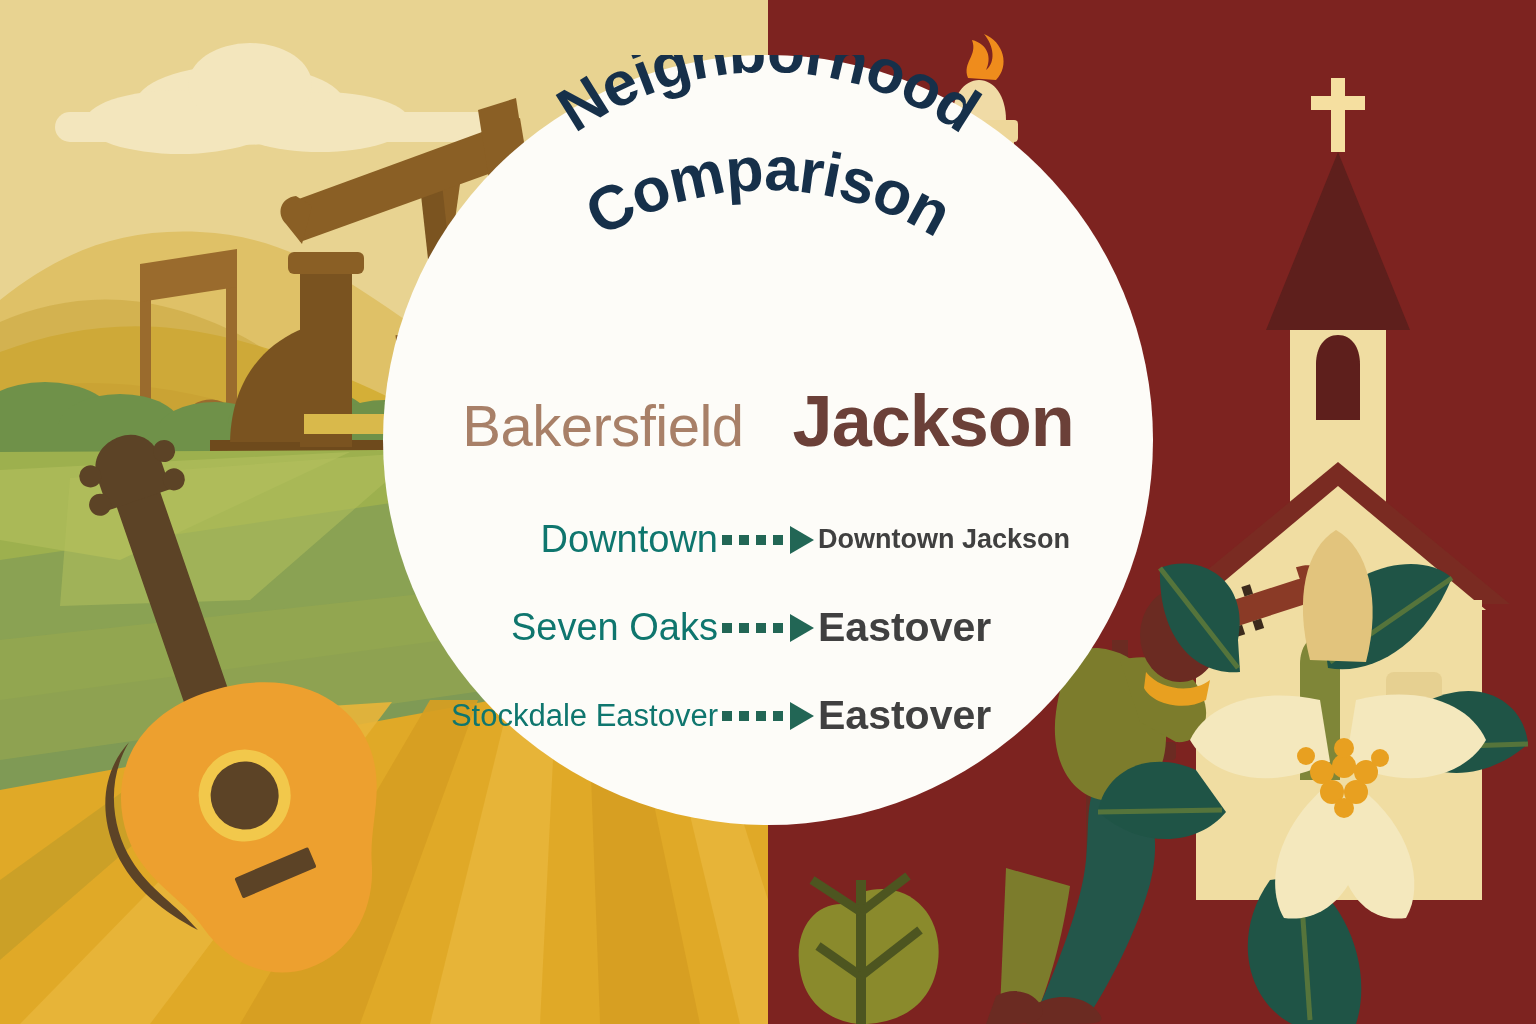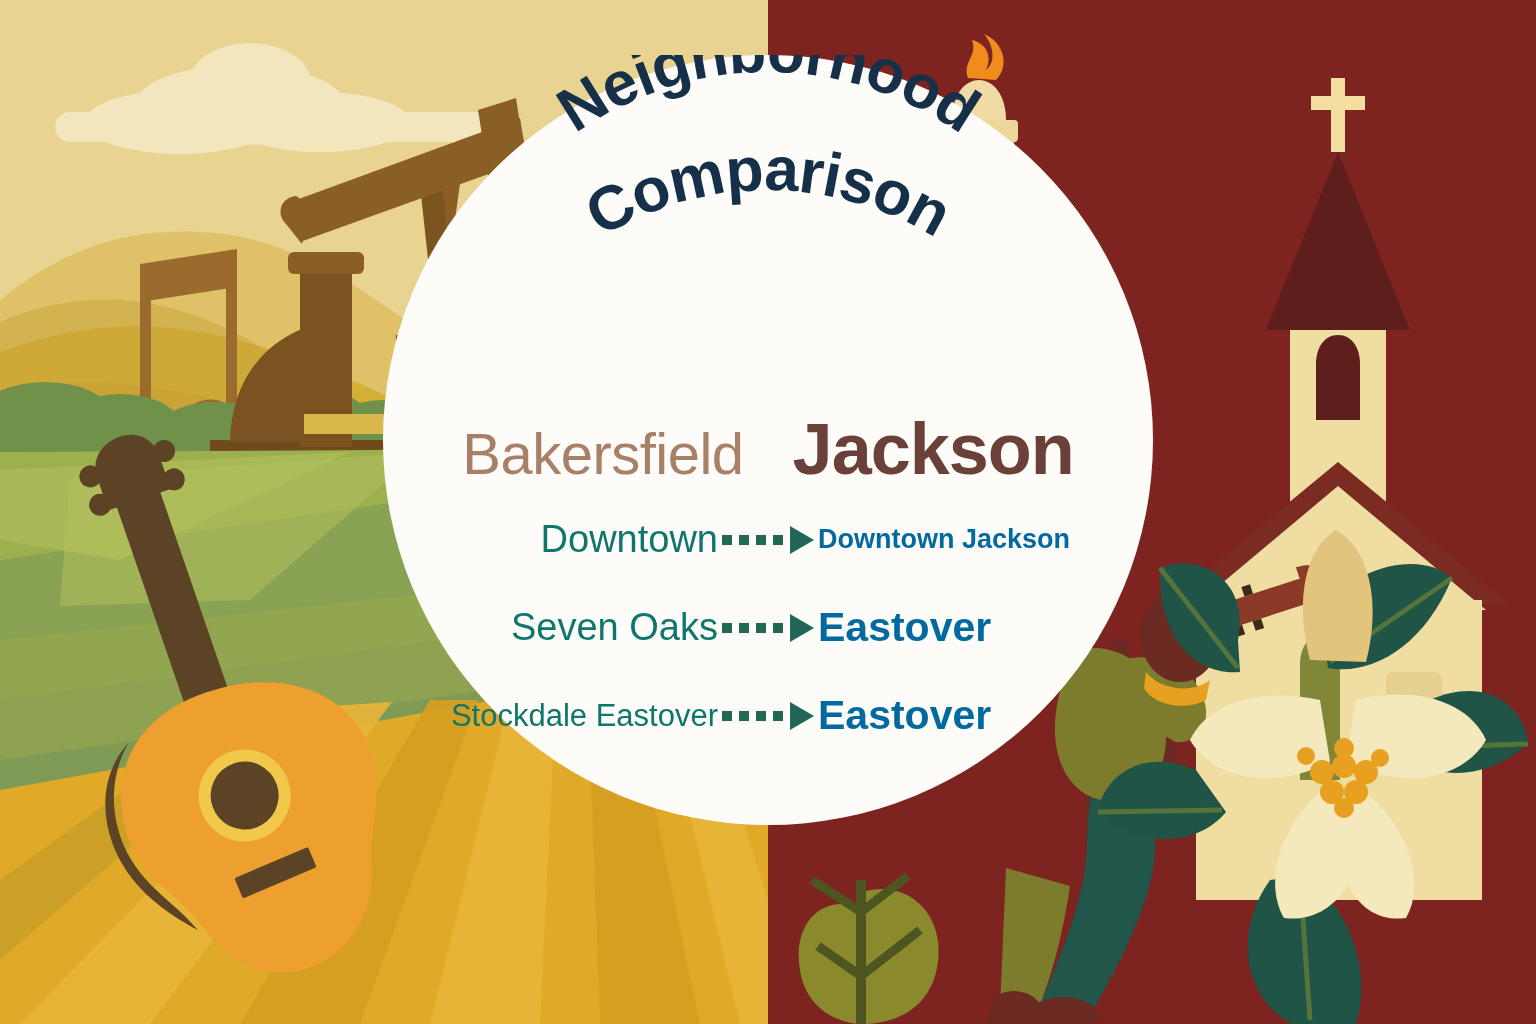--- a/index.html
+++ b/index.html
@@ -22,31 +22,31 @@
   }
   .titleSvg{position:absolute;left:50%;top:0;transform:translateX(-50%);width:720px;height:300px;}
 
   .cities{
     position:absolute;left:50%;top:330px;transform:translateX(-50%);
     display:flex;align-items:baseline;justify-content:center;gap:49px;white-space:nowrap;
   }
   .city-a{font-size:58px;font-weight:400;color:#a88068;letter-spacing:-0.5px;line-height:1;
           font-family:"Liberation Sans", sans-serif;}
   .city-b{font-size:72px;font-weight:700;color:#6b4038;letter-spacing:-1px;line-height:1;
-          font-family:"Liberation Sans", sans-serif;margin-top:28px;}
+          font-family:"Liberation Sans", sans-serif;}
 
   .rows{position:absolute;left:50%;top:440px;transform:translateX(-50%);width:700px;}
   .row{display:flex;align-items:center;justify-content:center;height:88px;white-space:nowrap;}
   .left-lbl{
     text-align:right;color:#0f766e;font-family:"Liberation Sans", sans-serif;
     font-weight:400;line-height:1;flex:0 0 auto;width:268px;
     overflow:hidden;
   }
   .right-lbl{
-    text-align:left;color:#0369a1;font-family:"Liberation Sans", sans-serif;
+    text-align:left;color:#404040;font-family:"Liberation Sans", sans-serif;
     font-weight:700;line-height:1;flex:0 0 auto;width:268px;
   }
   .row-1 .left-lbl{font-size:38px;}
   .row-1 .right-lbl{font-size:27px;}
   .row-2 .left-lbl{font-size:38px;text-align:right;}
   .row-2 .right-lbl{font-size:41px;}
   .row-3 .left-lbl{font-size:31px;}
   .row-3 .right-lbl{font-size:41px;}
 
   .arrow{flex:0 0 auto;width:100px;display:flex;align-items:center;justify-content:center;gap:0;}

